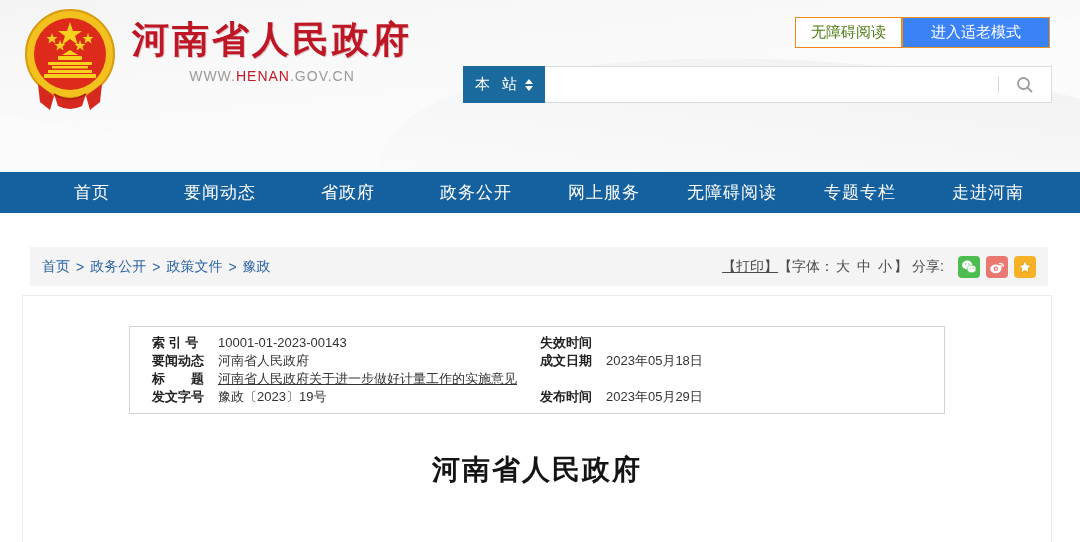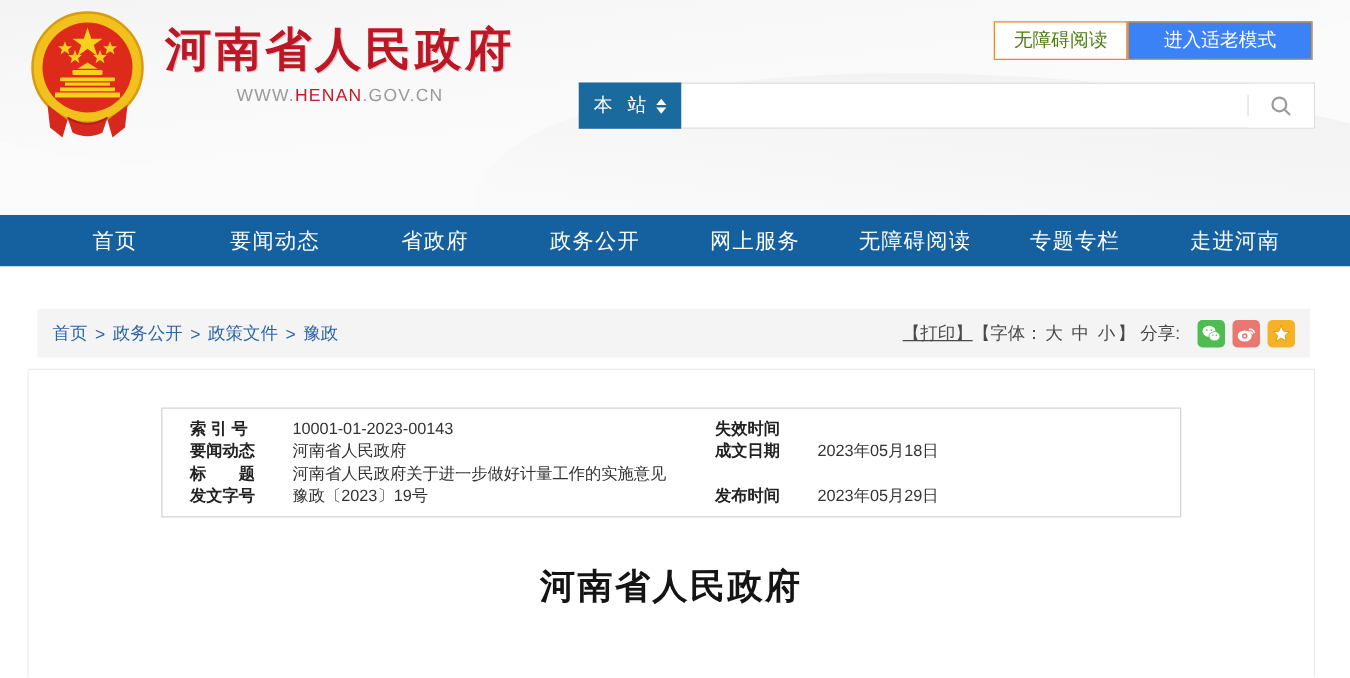--- a/index.html
+++ b/index.html
@@ -61,24 +61,24 @@
                 align-items:center; justify-content:center; cursor:pointer; }
   .share-wechat { background:#4dbd51; }
   .share-weibo  { background:#ea7870; }
   .share-star   { background:#f7b126; }
 
   
   .content-box { position:absolute; top:295px; left:22px; width:1030px; height:300px;
                  background:#fff; border:1px solid #ececec; }
   .doc-table { position:absolute; top:30px; left:106px; width:816px; border:1px solid #d4d4d4;
                padding:7px 22px; font-size:13px; color:#333; }
-  .doc-row { display:grid; grid-template-columns:66px 322px 66px 1fr; column-gap:16px; line-height:18px; }
+  .doc-row { display:grid; grid-template-columns:66px 322px 66px 1fr; line-height:18px; }
   .doc-row .lbl { font-weight:bold; color:#222; white-space:pre; }
   .doc-row .val { color:#333; }
-  .doc-row .span3 { grid-column:2 / 5; }
+  .doc-row .span3 { grid-column:2 / 5;text-decoration:underline; }
 
   .doc-title { position:absolute; top:150px; left:0; width:100%; text-align:center;
                font-family:"Liberation Serif", serif; font-weight:bold; font-size:28px;
                color:#141414; line-height:48px; letter-spacing:2px; }
 </style>
 </head>
 <body>
 
 <div id="app">
 

